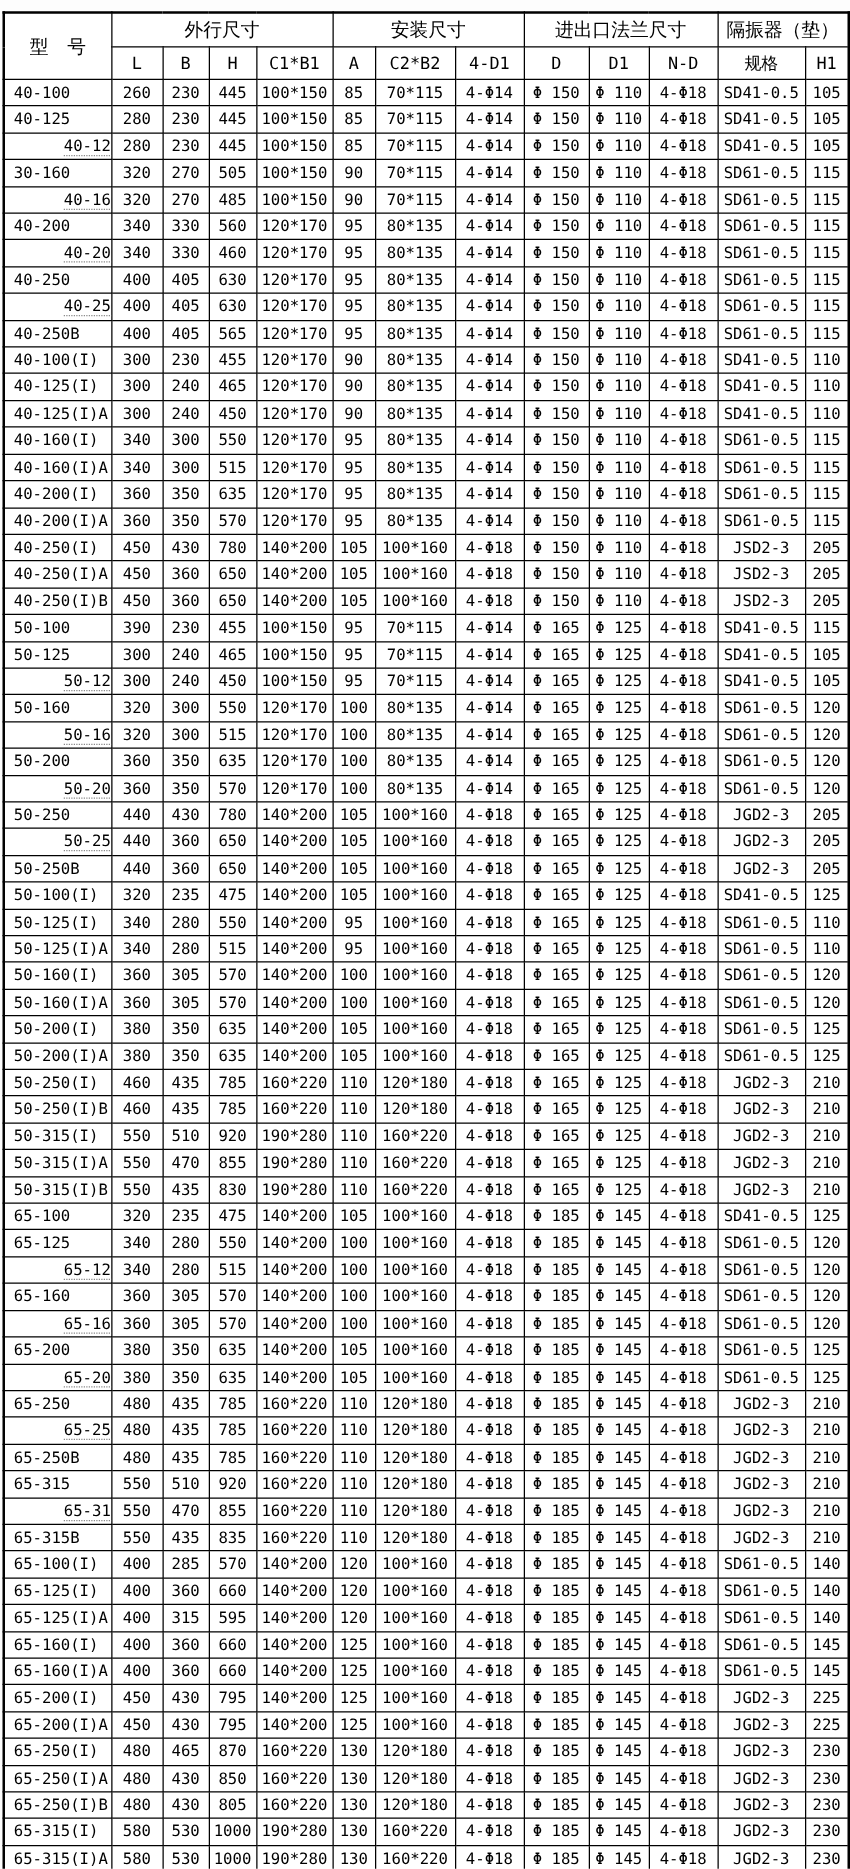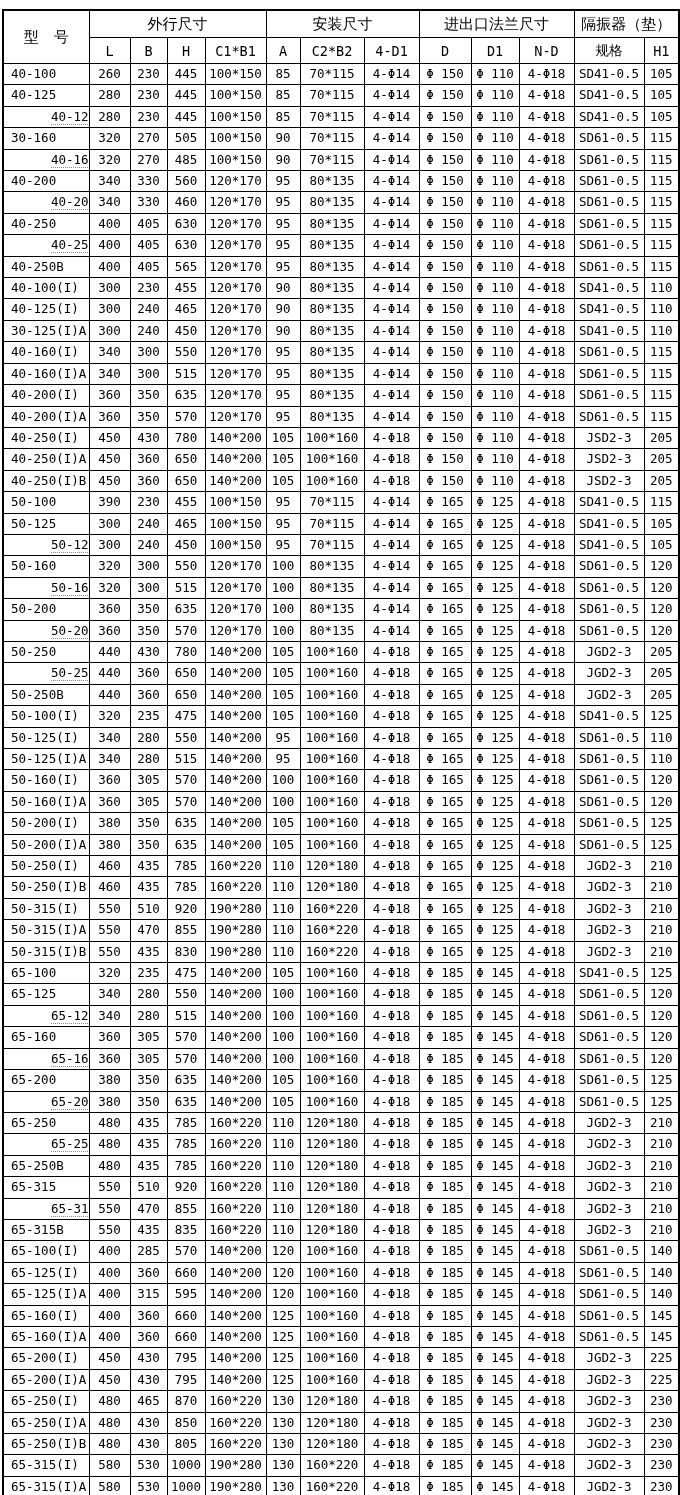--- a/index.html
+++ b/index.html
@@ -246,21 +246,21 @@
         <td>90</td>
         <td>80*135</td>
         <td>4-Φ14</td>
         <td>Φ 150</td>
         <td>Φ 110</td>
         <td>4-Φ18</td>
         <td>SD41-0.5</td>
         <td>110</td>
       </tr>
       <tr>
-        <td class="model"><span>30-125(I)A</span></td>
+        <td class="model"><span>40-125(I)A</span></td>
         <td>300</td>
         <td>240</td>
         <td>450</td>
         <td>120*170</td>
         <td>90</td>
         <td>80*135</td>
         <td>4-Φ14</td>
         <td>Φ 150</td>
         <td>Φ 110</td>
         <td>4-Φ18</td>

